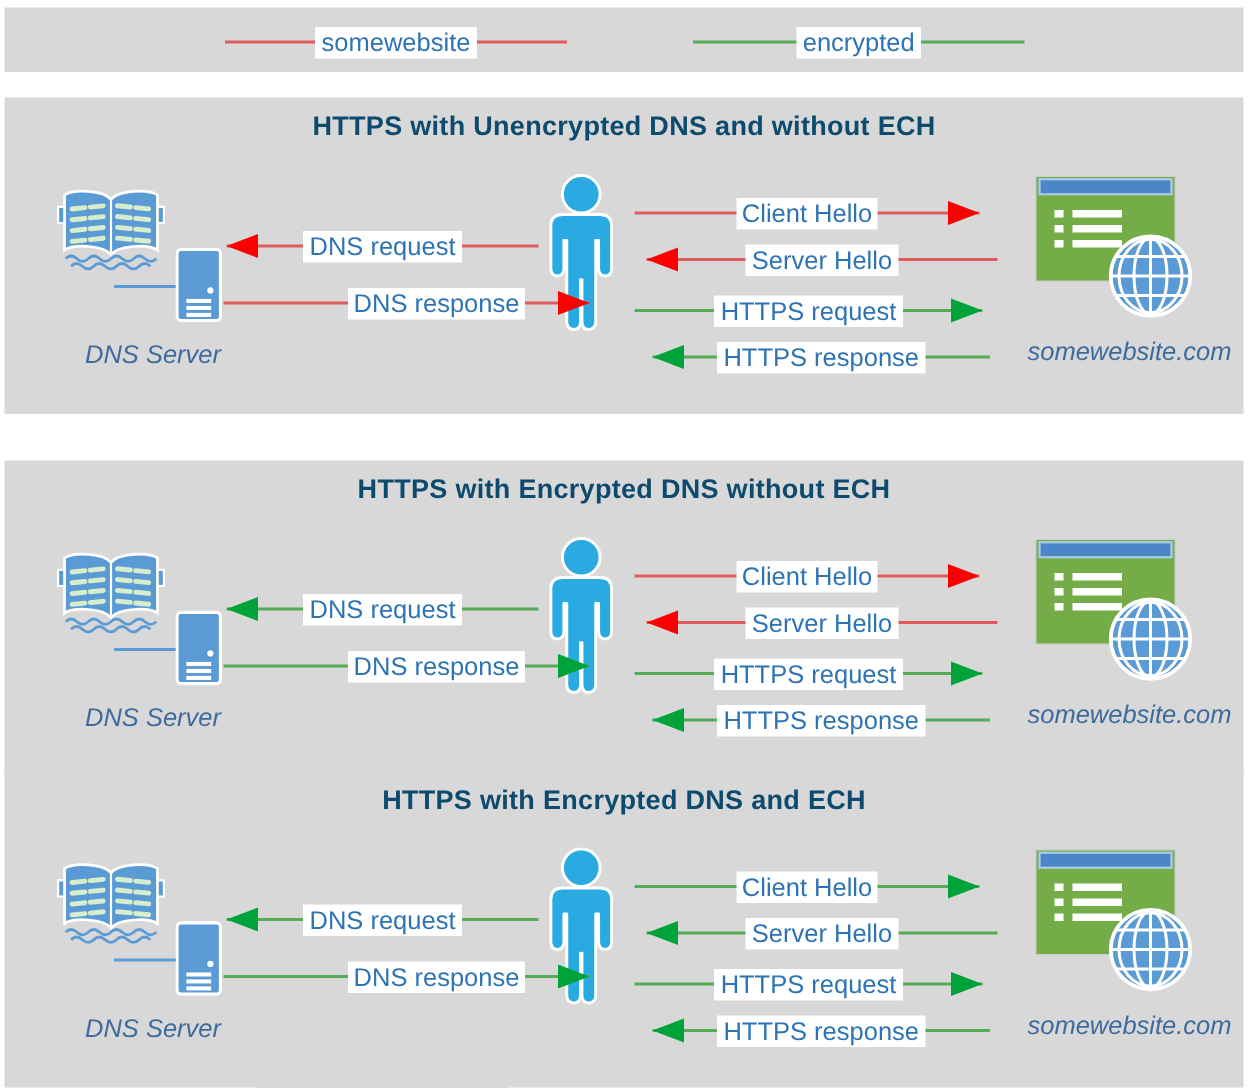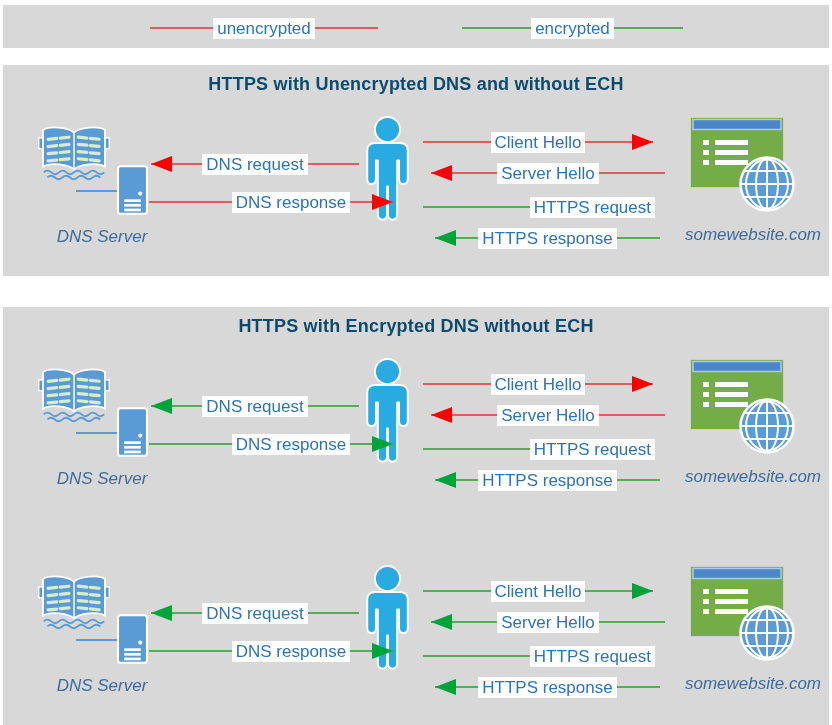--- a/index.html
+++ b/index.html
@@ -44,32 +44,32 @@
   .web-group{position:absolute;left:680px;top:52px;width:140px;height:130px;}
   .web-group .browser{position:absolute;left:7px;top:0;width:94px;height:71px;}
   .web-group .globe{position:absolute;left:55px;top:38px;width:58px;height:58px;}
   .web-group .caption{top:108px;left:-8px;width:156px;text-align:center;}
 
   
   .a-client{left:420px;top:69px;width:230px;}
   .a-dnsreq{left:148px;top:91px;width:208px;}
   .a-server{left:428px;top:100px;width:234px;}
   .a-dnsres{left:146px;top:129px;width:204px;padding-left:40px;}
-  .a-httpsreq{left:420px;top:134px;width:232px;justify-content:flex-end;}
+  .a-httpsreq{left:420px;top:134px;width:232px;}
   .a-httpsres{left:432px;top:165px;width:225px;}
 
   .l-unenc{left:147px;top:15px;width:228px;}
   .l-enc{left:459px;top:15px;width:221px;}
 </style>
 </head>
 <body>
 
 <div class="bar" id="legend" style="--panel-bg: #d8d8d8;">
   <div class="arrow l-unenc" style="--line: #e05c5c;">
-    <span class="alabel">unencrypted</span>
+    <span class="alabel">somewebsite</span>
   </div>
   <div class="arrow l-enc" style="--line: #56ab57;">
     <span class="alabel">encrypted</span>
   </div>
 </div>
 
 <section class="panel" id="p0" style="--panel-bg: #d8d8d8;">
   <h2 class="panel-title">HTTPS with Unencrypted DNS and without ECH</h2>
 
   <div class="dns-group">
@@ -241,20 +241,21 @@
     <i class="head"></i>
     <span class="alabel">HTTPS request</span>
   </div>
   <div class="arrow dir-left a-httpsres" style="--line: #56ab57; --head: #00a339;">
     <i class="head"></i>
     <span class="alabel">HTTPS response</span>
   </div>
 </section>
 
 <section class="panel" id="p2" style="--panel-bg: #d8d8d8;">
+  <h2 class="panel-title">HTTPS with Encrypted DNS and ECH</h2>
 
   <div class="dns-group">
     <svg class="book" viewBox="0 0 100 82">
       <rect x="1" y="20" width="8" height="15" fill="#5b9bd5" stroke="#fff" stroke-width="2"></rect>
       <rect x="91" y="20" width="8" height="15" fill="#5b9bd5" stroke="#fff" stroke-width="2"></rect>
       <path d="M50 13 C43 5 16 3 7 9 L7 60 C16 54 43 56 50 64 C57 56 84 54 93 60 L93 9 C84 3 57 5 50 13 Z" fill="#5b9bd5" stroke="#fff" stroke-width="2.5"></path>
       <line x1="50" y1="13" x2="50" y2="64" stroke="#fff" stroke-width="2"></line>
       <g stroke="#d8edcb" stroke-width="4.5" stroke-linecap="round" stroke-dasharray="12 5">
         <line x1="14" y1="22" x2="44" y2="19"></line>
           <line x1="14" y1="32" x2="44" y2="29"></line>

